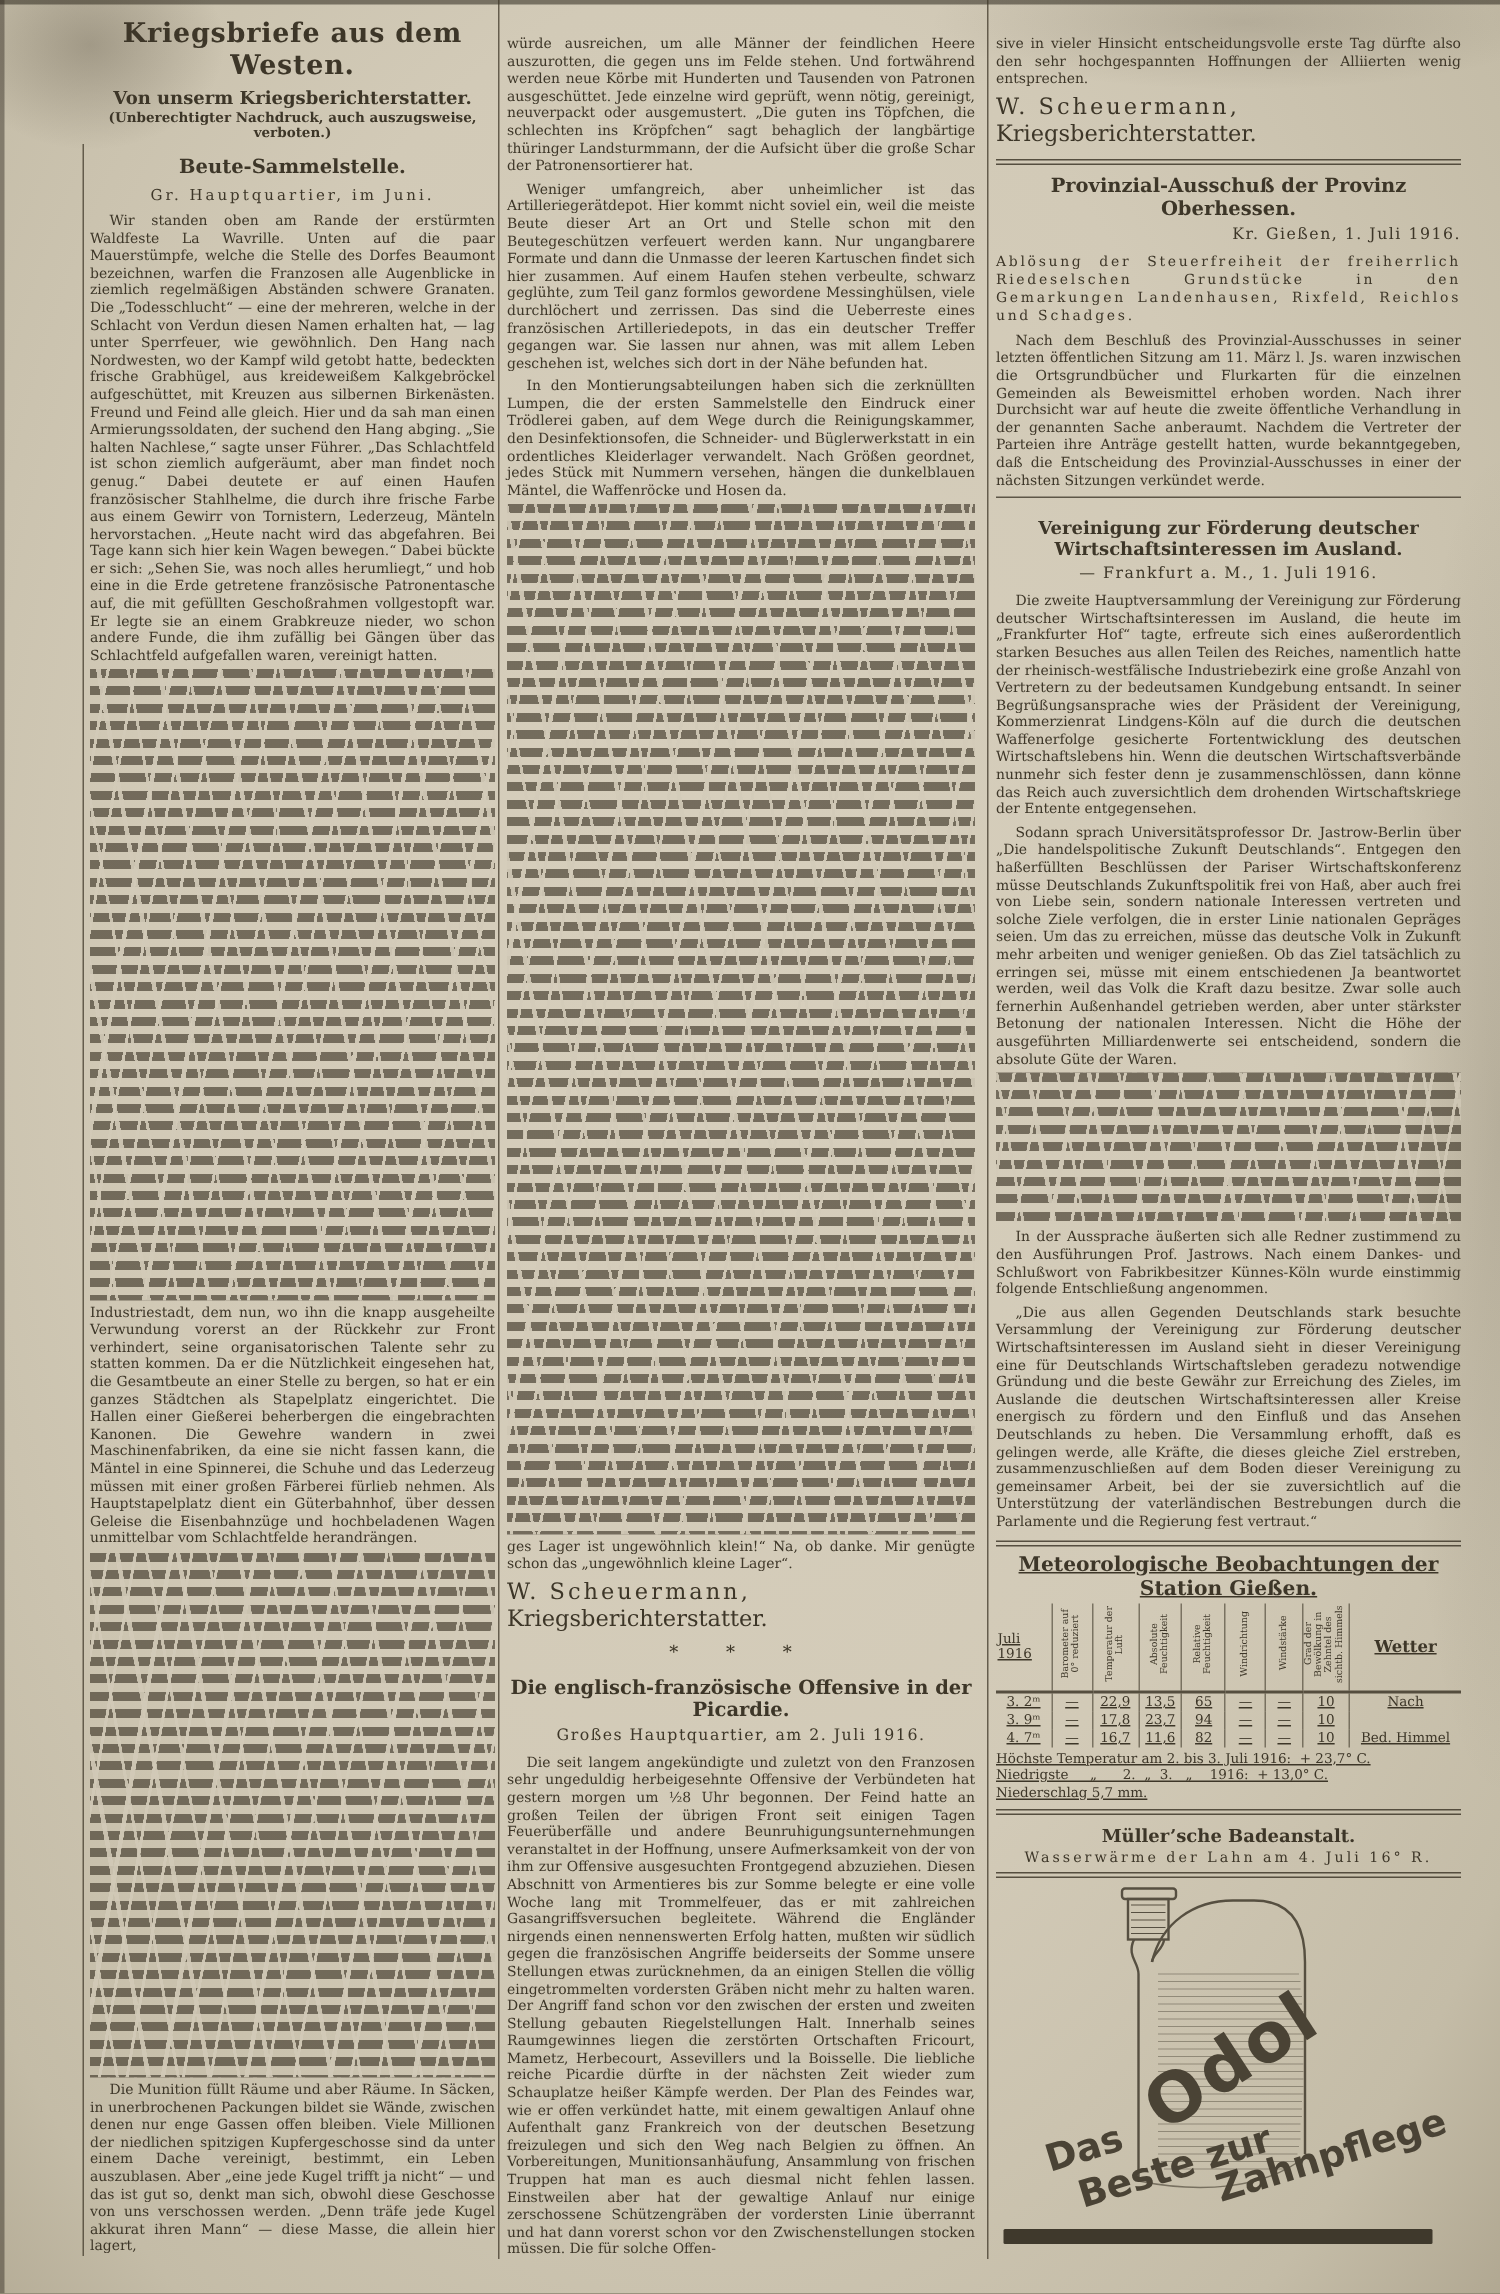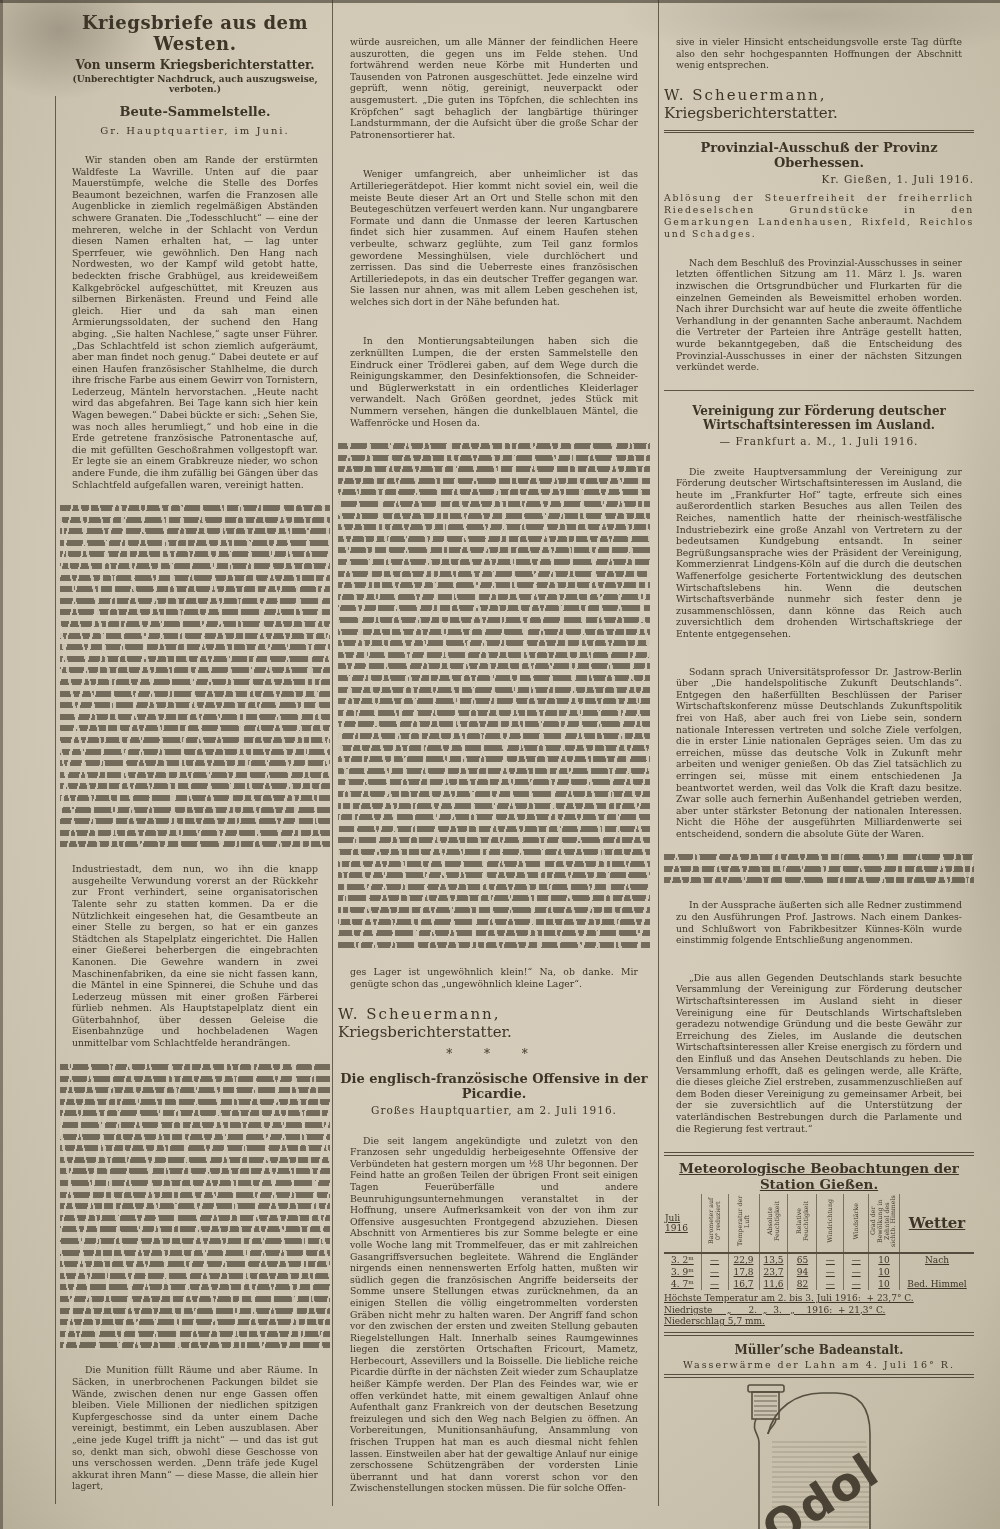--- a/index.html
+++ b/index.html
@@ -13,21 +13,21 @@
   .s1{left:-30px;top:-40px;width:180px;height:140px;background:radial-gradient(closest-side,rgba(60,52,38,.28),rgba(60,52,38,0));}
   .s2{left:620px;top:-30px;width:420px;height:90px;background:radial-gradient(closest-side,rgba(60,52,38,.16),rgba(60,52,38,0));}
   .s3{left:930px;top:300px;width:140px;height:900px;background:radial-gradient(closest-side,rgba(60,52,38,.14),rgba(60,52,38,0));}
 
   .vrule{position:absolute;width:1px;background:rgba(64,56,42,.75);}
   .col{position:absolute;display:flex;flex-direction:column;}
   .col-left{left:60px;top:12px;width:270px;height:1492px;}
   .col-mid{left:338px;top:24px;width:312px;height:1482px;}
   .col-right{left:664px;top:24px;width:310px;height:1482px;}
 
-  p,.body{font-size:9.3px;line-height:11.6px;text-align:justify;margin:12px;}
+  p,.body{font-size:9.3px;line-height:11.6px;text-align:justify;margin:0;}
   p.ind{text-indent:13px;}
   .h1{font-size:18px;font-weight:bold;text-align:center;letter-spacing:.5px;margin:0 0 4px 0;}
   .h2{font-size:12px;font-weight:bold;text-align:center;margin:0 0 2px 0;}
   .h3{font-size:9px;font-weight:bold;text-align:center;margin:0 0 6px 0;}
   .subhead{font-size:13px;font-weight:bold;text-align:center;margin:4px 0 6px 0;}
   .dateline{font-size:10px;text-align:center;letter-spacing:2px;margin:0 0 6px 0;}
   .arthead{font-size:13px;font-weight:bold;text-align:center;margin:8px 0 3px 0;}
   .arthead.sm{font-size:12px;}
   .artdate{font-size:10.5px;text-align:center;letter-spacing:1px;margin:0 0 7px 0;}
   .sig{font-size:15px;margin:3px 0 4px 0;}
@@ -47,21 +47,21 @@
 
   
   .wxbox{margin-top:2px;text-decoration:underline;}
   .wxtitle{font-size:13.5px;font-weight:bold;text-align:center;margin:2px 0;}
   table.wx{width:100%;border-collapse:collapse;table-layout:fixed;}
   table.wx th,table.wx td{border-left:1px solid rgba(64,56,42,.6);padding:0 1px;font-weight:normal;}
   table.wx th:first-child,table.wx td:first-child{border-left:none;}
   table.wx .hdr th{height:56px;vertical-align:middle;border-bottom:2px double rgba(64,56,42,.85);}
   .vert{display:inline-block;writing-mode:vertical-rl;transform:rotate(180deg);font-size:6.3px;line-height:6.8px;max-height:54px;}
   .c-date{font-size:9px;line-height:10px;text-align:left;padding-left:2px;}
-  .wetterhead{font-size:15px;font-weight:bold !important;}
+  .wetterhead{font-size:11px;font-weight:bold !important;}
   table.wx td{font-size:9px;text-align:center;line-height:12px;}
   td.wet{text-align:left;padding-left:4px;}
   .wxnotes{font-size:9px;line-height:11.5px;white-space:pre-wrap;margin-top:3px;}
 
   .badebox{text-align:center;}
   .badetitle{font-size:12px;font-weight:bold;margin:3px 0 2px 0;}
   .badeline{font-size:9.5px;letter-spacing:2px;margin-bottom:3px;}
 
   .adbox{position:relative;height:248px;margin-top:2px;}
   .adbox svg{position:absolute;left:0;top:0;}
@@ -103,21 +103,21 @@
     <div class="fillpat"></div>
     <p>ges Lager ist ungewöhnlich klein!“ Na, ob danke. Mir genügte schon das „ungewöhnlich kleine Lager“.</p>
     <div class="sig"><span class="nm">W. Scheuermann</span><span>, Kriegsberichterstatter.</span></div>
     <div class="stars">* * *</div>
     <div class="arthead">Die englisch-französische Offensive in der Picardie.</div>
     <div class="artdate">Großes Hauptquartier, am 2. Juli 1916.</div>
     <p class="ind">Die seit langem angekündigte und zuletzt von den Franzosen sehr ungeduldig herbeigesehnte Offensive der Verbündeten hat gestern morgen um ½8 Uhr begonnen. Der Feind hatte an großen Teilen der übrigen Front seit einigen Tagen Feuerüberfälle und andere Beunruhigungsunternehmungen veranstaltet in der Hoffnung, unsere Aufmerksamkeit von der von ihm zur Offensive ausgesuchten Frontgegend abzuziehen. Diesen Abschnitt von Armentieres bis zur Somme belegte er eine volle Woche lang mit Trommelfeuer, das er mit zahlreichen Gasangriffsversuchen begleitete. Während die Engländer nirgends einen nennenswerten Erfolg hatten, mußten wir südlich gegen die französischen Angriffe beiderseits der Somme unsere Stellungen etwas zurücknehmen, da an einigen Stellen die völlig eingetrommelten vordersten Gräben nicht mehr zu halten waren. Der Angriff fand schon vor den zwischen der ersten und zweiten Stellung gebauten Riegelstellungen Halt. Innerhalb seines Raumgewinnes liegen die zerstörten Ortschaften Fricourt, Mametz, Herbecourt, Assevillers und la Boisselle. Die liebliche reiche Picardie dürfte in der nächsten Zeit wieder zum Schauplatze heißer Kämpfe werden. Der Plan des Feindes war, wie er offen verkündet hatte, mit einem gewaltigen Anlauf ohne Aufenthalt ganz Frankreich von der deutschen Besetzung freizulegen und sich den Weg nach Belgien zu öffnen. An Vorbereitungen, Munitionsanhäufung, Ansammlung von frischen Truppen hat man es auch diesmal nicht fehlen lassen. Einstweilen aber hat der gewaltige Anlauf nur einige zerschossene Schützengräben der vordersten Linie überrannt und hat dann vorerst schon vor den Zwischenstellungen stocken müssen. Die für solche Offen-</p>
   </div>
 
   <div class="col col-right">
-    <p>sive in vieler Hinsicht entscheidungsvolle erste Tag dürfte also den sehr hochgespannten Hoffnungen der Abschnitt wenig entsprechen.</p>
+    <p>sive in vieler Hinsicht entscheidungsvolle erste Tag dürfte also den sehr hochgespannten Hoffnungen der Alliierten wenig entsprechen.</p>
     <div class="sig"><span class="nm">W. Scheuermann</span><span>, Kriegsberichterstatter.</span></div>
     <div class="drule"></div>
     <div class="arthead" style="margin-top:3px;">Provinzial-Ausschuß der Provinz Oberhessen.</div>
     <div class="artdate" style="text-align:right;">Kr. Gießen, 1. Juli 1916.</div>
     <div class="lead-spaced">Ablösung der Steuerfreiheit der freiherrlich Riedeselschen Grundstücke in den Gemarkungen Landenhausen, Rixfeld, Reichlos und Schadges.</div>
     <p class="ind">Nach dem Beschluß des Provinzial-Ausschusses in seiner letzten öffentlichen Sitzung am 11. März l. Js. waren inzwischen die Ortsgrundbücher und Flurkarten für die einzelnen Gemeinden als Beweismittel erhoben worden. Nach ihrer Durchsicht war auf heute die zweite öffentliche Verhandlung in der genannten Sache anberaumt. Nachdem die Vertreter der Parteien ihre Anträge gestellt hatten, wurde bekanntgegeben, daß die Entscheidung des Provinzial-Ausschusses in einer der nächsten Sitzungen verkündet werde.</p>
     <div class="srule"></div>
     <div class="arthead sm">Vereinigung zur Förderung deutscher Wirtschaftsinteressen im Ausland.</div>
     <div class="artdate">— Frankfurt a. M., 1. Juli 1916.</div>
     <p class="ind">Die zweite Hauptversammlung der Vereinigung zur Förderung deutscher Wirtschaftsinteressen im Ausland, die heute im „Frankfurter Hof“ tagte, erfreute sich eines außerordentlich starken Besuches aus allen Teilen des Reiches, namentlich hatte der rheinisch-westfälische Industriebezirk eine große Anzahl von Vertretern zu der bedeutsamen Kundgebung entsandt. In seiner Begrüßungsansprache wies der Präsident der Vereinigung, Kommerzienrat Lindgens-Köln auf die durch die deutschen Waffenerfolge gesicherte Fortentwicklung des deutschen Wirtschaftslebens hin. Wenn die deutschen Wirtschaftsverbände nunmehr sich fester denn je zusammenschlössen, dann könne das Reich auch zuversichtlich dem drohenden Wirtschaftskriege der Entente entgegensehen.</p>
@@ -184,21 +184,21 @@
               <td>11,6</td>
               <td>82</td>
               <td>—</td>
               <td>—</td>
               <td>10</td>
               <td class="wet">Bed. Himmel</td>
         </tr>
       </tbody>
         </table>
       <div class="wxnotes">Höchste Temperatur am 2. bis 3. Juli 1916:  + 23,7° C.</div>
-      <div class="wxnotes" style="margin-top:0;">Niedrigste     „      2.  „  3.   „    1916:  + 21,3° C.</div>
+      <div class="wxnotes" style="margin-top:0;">Niedrigste     „      2.  „  3.   „    1916:  + 13,0° C.</div>
       <div class="wxnotes" style="margin-top:0;">Niederschlag 5,7 mm.</div>
       <div class="drule"></div>
     </div>
 
     <div class="badebox">
       <div class="badetitle">Müller’sche Badeanstalt.</div>
       <div class="badeline">Wasserwärme der Lahn am 4. Juli 16° R.</div>
       <div class="drule"></div>
     </div>
 

